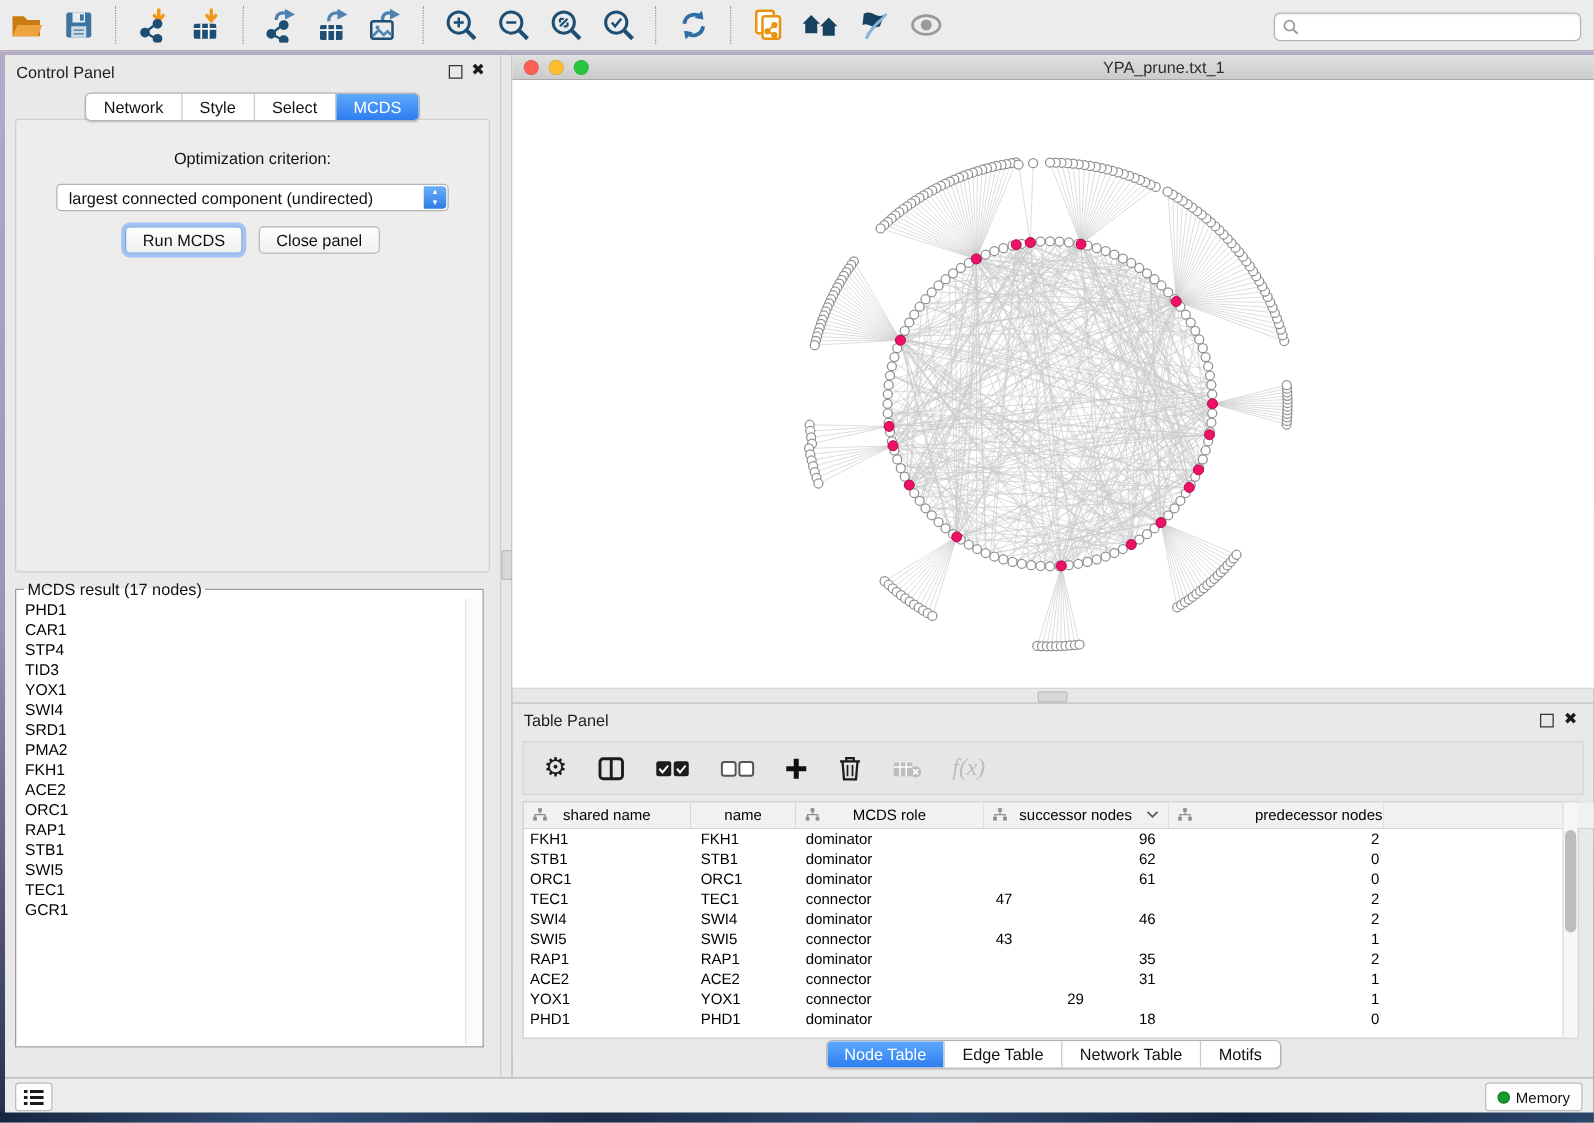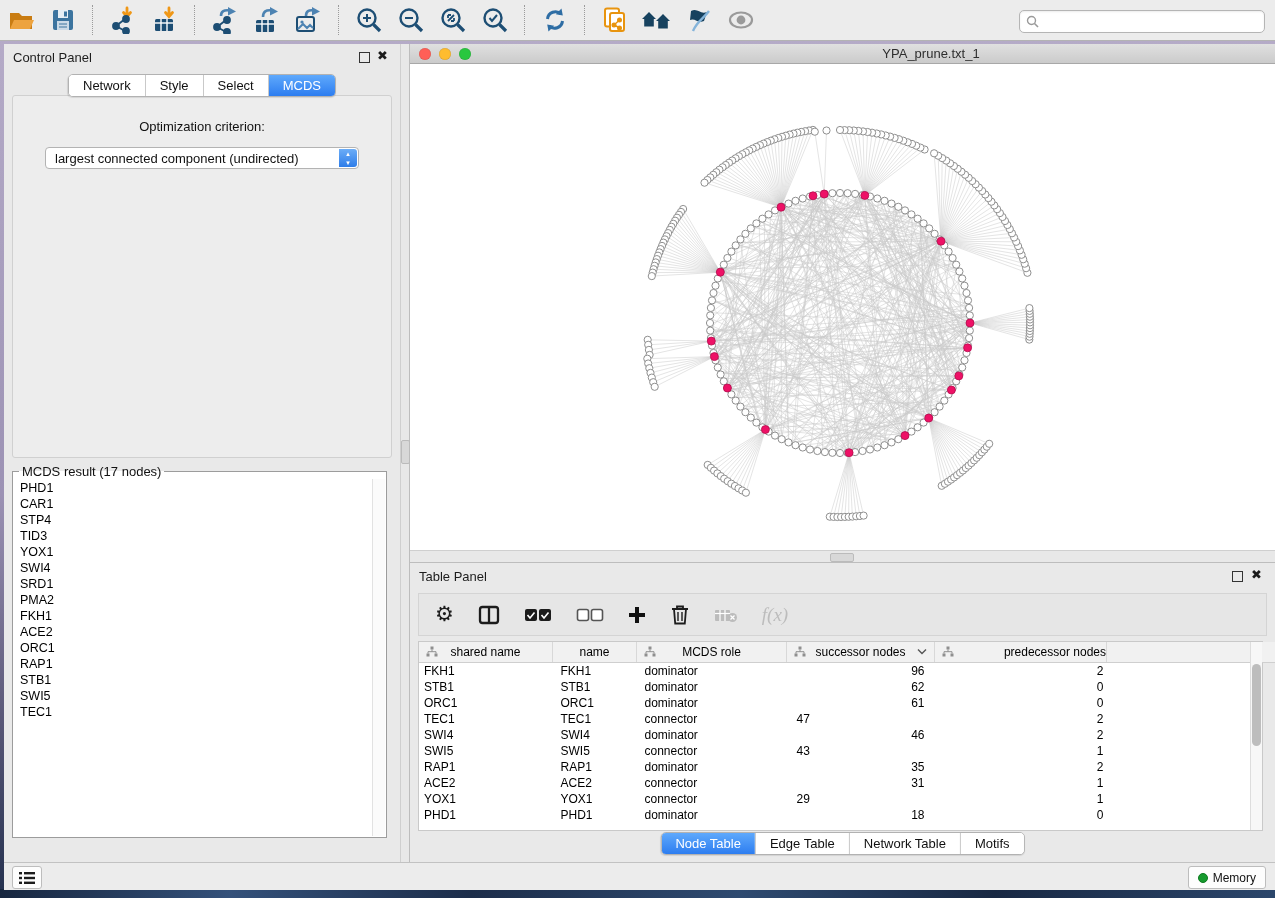--- a/index.html
+++ b/index.html
@@ -270,39 +270,44 @@
       </div>
     <div class="tab-content">
       <div class="opt-label">Optimization criterion:</div>
       <div class="opt-select">
         <span class="val">largest connected component (undirected)</span>
         <span class="stepper">
             <span>▴</span>
             <span>▾</span>
           </span>
       </div>
+      <div class="btn-row">
+        <button class="pbtn focus">Run MCDS</button>
+        <button class="pbtn">Close panel</button>
+      </div>
     </div>
     <fieldset class="result-box">
       <legend>MCDS result (17 nodes)</legend>
       <div class="result-list" id="mcds-list">
           <div>PHD1</div>
           <div>CAR1</div>
           <div>STP4</div>
           <div>TID3</div>
           <div>YOX1</div>
           <div>SWI4</div>
           <div>SRD1</div>
           <div>PMA2</div>
           <div>FKH1</div>
           <div>ACE2</div>
           <div>ORC1</div>
           <div>RAP1</div>
           <div>STB1</div>
           <div>SWI5</div>
           <div>TEC1</div>
+          <div>GCR1</div>
         </div>
       <div class="result-scroll"></div>
     </fieldset>
   </div>
 
   <div class="v-divider">
       <span class="grip"></span>
     </div>
   <div class="h-divider">
       <span class="grip"></span>
@@ -784,21 +789,21 @@
               <td style="text-align: left; padding-left: 8px;">ACE2</td>
               <td style="text-align: left; padding-left: 8px;">connector</td>
               <td style="text-align: right; padding-left: 10px; padding-right: 10px;">31</td>
               <td style="text-align: right; padding-left: 3px; padding-right: 3px;">1</td>
               <td></td>
             </tr>
             <tr>
               <td style="text-align: left; padding-left: 5px;">YOX1</td>
               <td style="text-align: left; padding-left: 8px;">YOX1</td>
               <td style="text-align: left; padding-left: 8px;">connector</td>
-              <td style="text-align: left; padding-left: 10px; padding-right: 10px;">29</td>
+              <td style="text-align: center; padding-left: 10px; padding-right: 10px;">29</td>
               <td style="text-align: right; padding-left: 3px; padding-right: 3px;">1</td>
               <td></td>
             </tr>
             <tr>
               <td style="text-align: left; padding-left: 5px;">PHD1</td>
               <td style="text-align: left; padding-left: 8px;">PHD1</td>
               <td style="text-align: left; padding-left: 8px;">dominator</td>
               <td style="text-align: right; padding-left: 10px; padding-right: 10px;">18</td>
               <td style="text-align: right; padding-left: 3px; padding-right: 3px;">0</td>
               <td></td>

